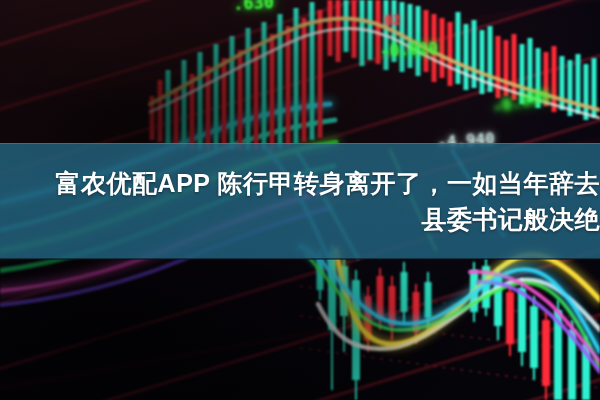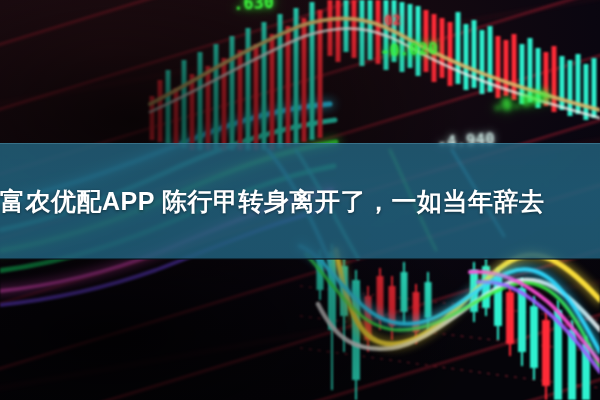--- a/index.html
+++ b/index.html
@@ -86,21 +86,21 @@
         rgba(36,102,130,0.80) 0%,
         rgba(34,100,128,0.84) 42%,
         rgba(33,96,124,0.86) 100%);
     backdrop-filter:blur(1px);
   }
   .band-edge-top{position:absolute;left:0;right:0;top:143px;height:1px;background:rgba(120,190,215,.28);}
   .band-edge-bot{position:absolute;left:0;right:0;top:258px;height:2px;background:rgba(10,18,26,.55);}
 
   .headline{
     position:absolute;left:0;right:0;top:143px;height:116px;
-    display:flex;flex-direction:column;align-items:flex-start;justify-content:center;
+    display:flex;flex-direction:column;align-items:flex-end;justify-content:center;
     gap:4px;
     color:#ffffff;
     font-weight:700;
     font-size:25px;
     letter-spacing:.5px;
     line-height:1.30;
     text-shadow:0 1px 3px rgba(0,0,0,.45);
     pointer-events:none;
   }
   .headline .ln{white-space:nowrap;}
@@ -311,15 +311,16 @@
   <div class="tag tag-green" id="tag-020">-0.020</div>
   <div class="tag tag-green" id="tag-blur">-0.006</div>
   <div class="tag" id="tag-4940">-4.940</div>
 
   <div class="band"></div>
   <div class="band-edge-top"></div>
   <div class="band-edge-bot"></div>
 
   <div class="headline">
     <div class="ln">富农优配APP 陈行甲转身离开了，一如当年辞去</div>
+    <div class="ln">县委书记般决绝</div>
   </div>
 
 </div>
 
 </body></html>

